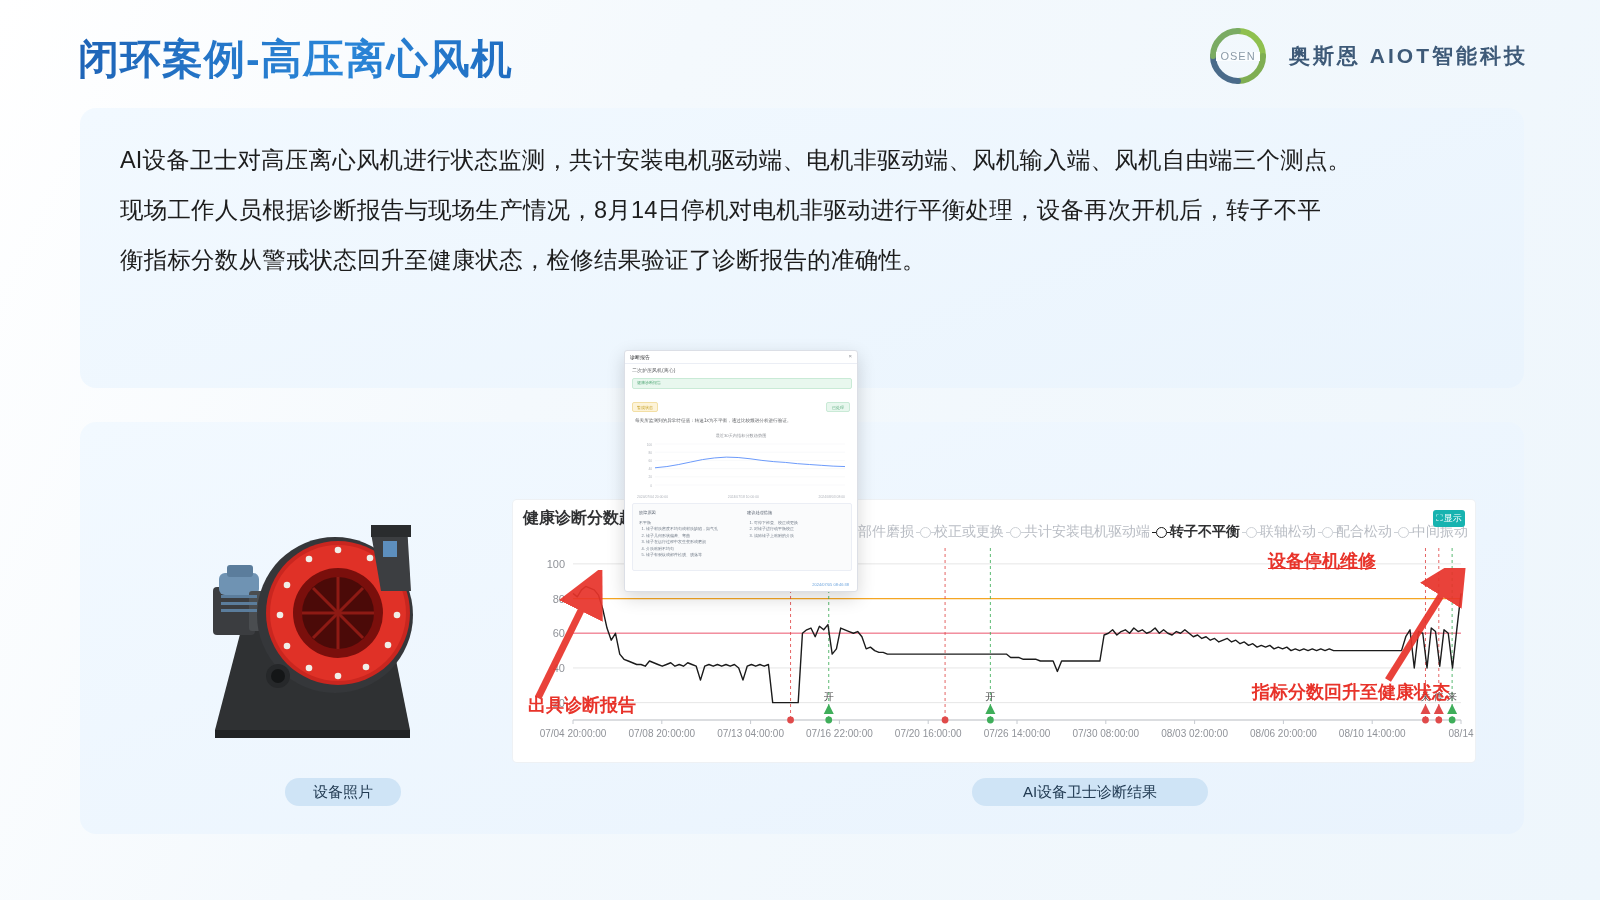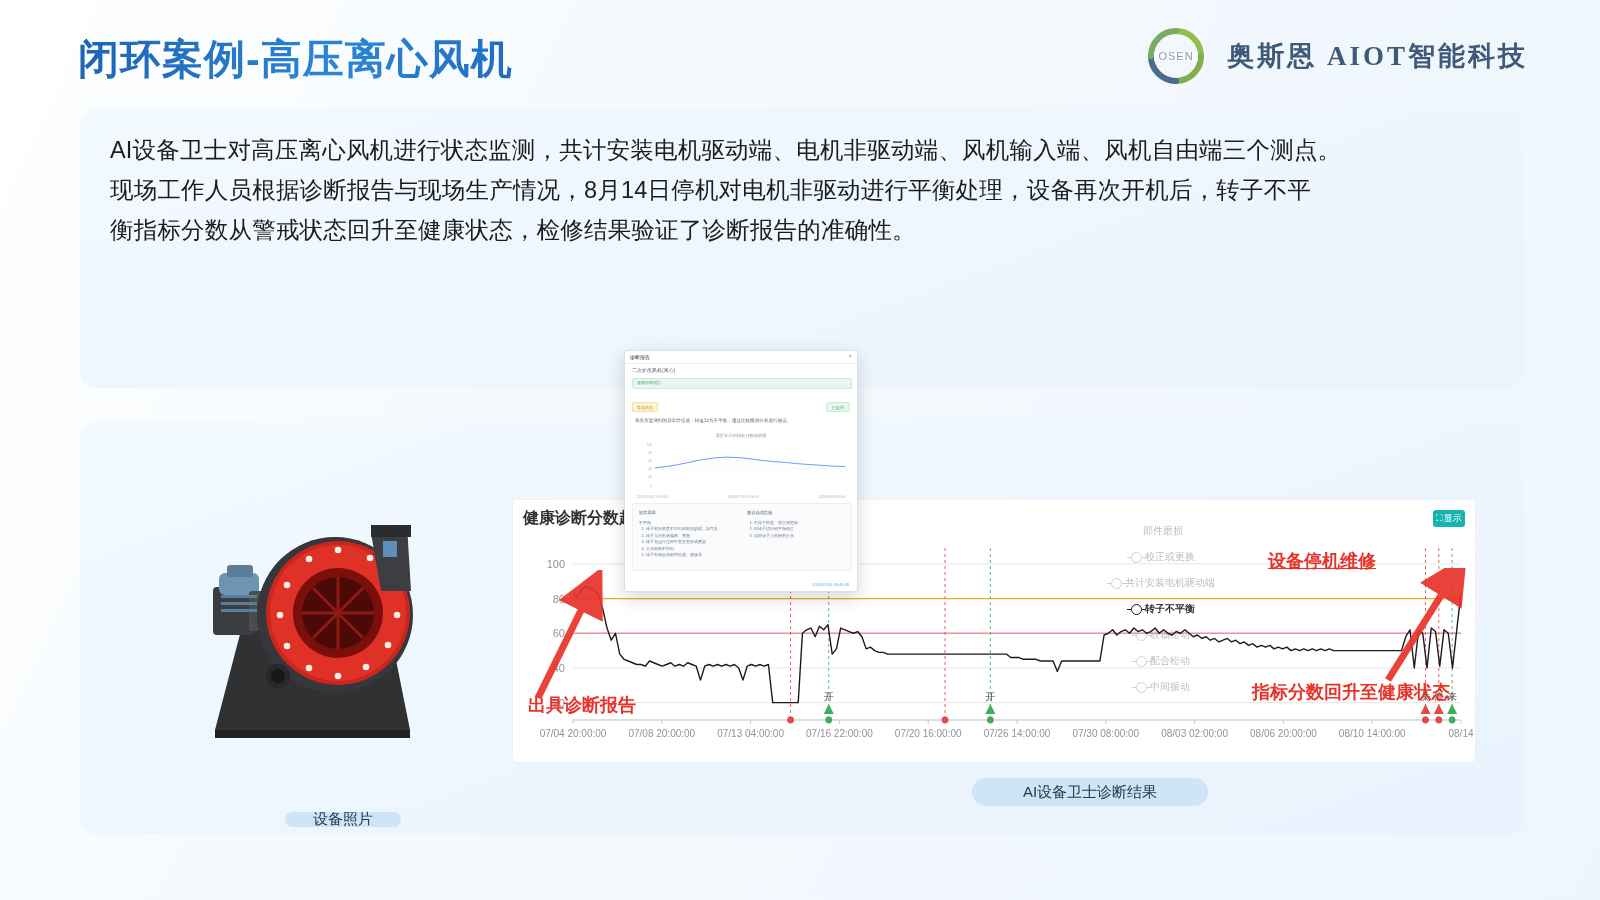--- a/index.html
+++ b/index.html
@@ -22,66 +22,66 @@
     background:linear-gradient(100deg,#1e63b6 0%,#2a86d8 60%,#1f6cc0 100%);
     -webkit-background-clip:text;background-clip:text;color:transparent;
     text-shadow:none;
     white-space:nowrap;
     text-decoration:underline;
   }
   #logo-wrap{position:absolute;right:72px;top:26px;display:flex;align-items:center;gap:21px;}
   #logo-ring{position:relative;width:60px;height:60px;}
   #logo-ring svg{display:block;}
   #logo-text{
-    font-size:27px;font-weight:bold;color:#3e5a78;letter-spacing:3px;
-    font-family:Liberation Serif, serif;white-space:nowrap;
+    font-size:21px;font-weight:bold;color:#3e5a78;letter-spacing:3px;
+    font-family:Liberation Sans, sans-serif;white-space:nowrap;
   }
   
   #text-card{
     position:absolute;left:80px;top:108px;width:1444px;height:280px;
     background:linear-gradient(160deg,#f2f9ff 0%,#eaf4fd 100%);
     border-radius:16px;
   }
   #paragraphs{
     position:absolute;left:30px;top:22px;width:1390px;
     color:#1d1d1d;font-size:23.5px;line-height:40px;letter-spacing:.2px;
   }
-  #paragraphs p{margin:0;}
+  #paragraphs p{margin:10px;}
   
   #bottom-card{
     position:absolute;left:80px;top:422px;width:1444px;height:412px;
     background:linear-gradient(160deg,#f2f9ff 0%,#e9f3fd 100%);
     border-radius:16px;
   }
   
   #fan-photo{position:absolute;left:175px;top:495px;width:270px;height:250px;}
   #caption-photo{
-    position:absolute;left:285px;top:812px;width:116px;height:15px;
+    position:absolute;left:285px;top:778px;width:116px;height:28px;
     background:#cfe4f6;border-radius:14px;color:#213a52;font-size:15px;
     display:flex;align-items:center;justify-content:center;
   }
   #caption-chart{
     position:absolute;left:972px;top:778px;width:236px;height:28px;
     background:#cfe4f6;border-radius:14px;color:#213a52;font-size:15px;
     display:flex;align-items:center;justify-content:center;
   }
   
   #chart-panel{
     position:absolute;left:513px;top:500px;width:962px;height:262px;
     background:#ffffff;border-radius:4px;
     box-shadow:0 0 0 1px #eef1f4;
     overflow:hidden;
   }
   #chart-title{
     position:absolute;left:10px;top:8px;font-size:16px;font-weight:bold;color:#303133;
   }
   #legend{
     position:absolute;left:345px;top:24px;width:610px;height:16px;
-    display:flex;align-items:center;gap:12px;
-    font-size:10px;color:#b9bdc4;white-space:nowrap;flex-direction:column;
+    display:flex;align-items:center;gap:6px;
+    font-size:14px;color:#b9bdc4;white-space:nowrap;
   }
   .legend-item{display:flex;align-items:center;gap:3px;}
   .legend-mark{
     width:9px;height:9px;border-radius:50%;border:1.6px solid #cdd1d6;background:#fff;
     position:relative;flex:none;
   }
   .legend-mark:before,.legend-mark:after{
     content:"";position:absolute;top:50%;width:4px;height:1.4px;background:#cdd1d6;
   }
   .legend-mark:before{left:-5px;}

